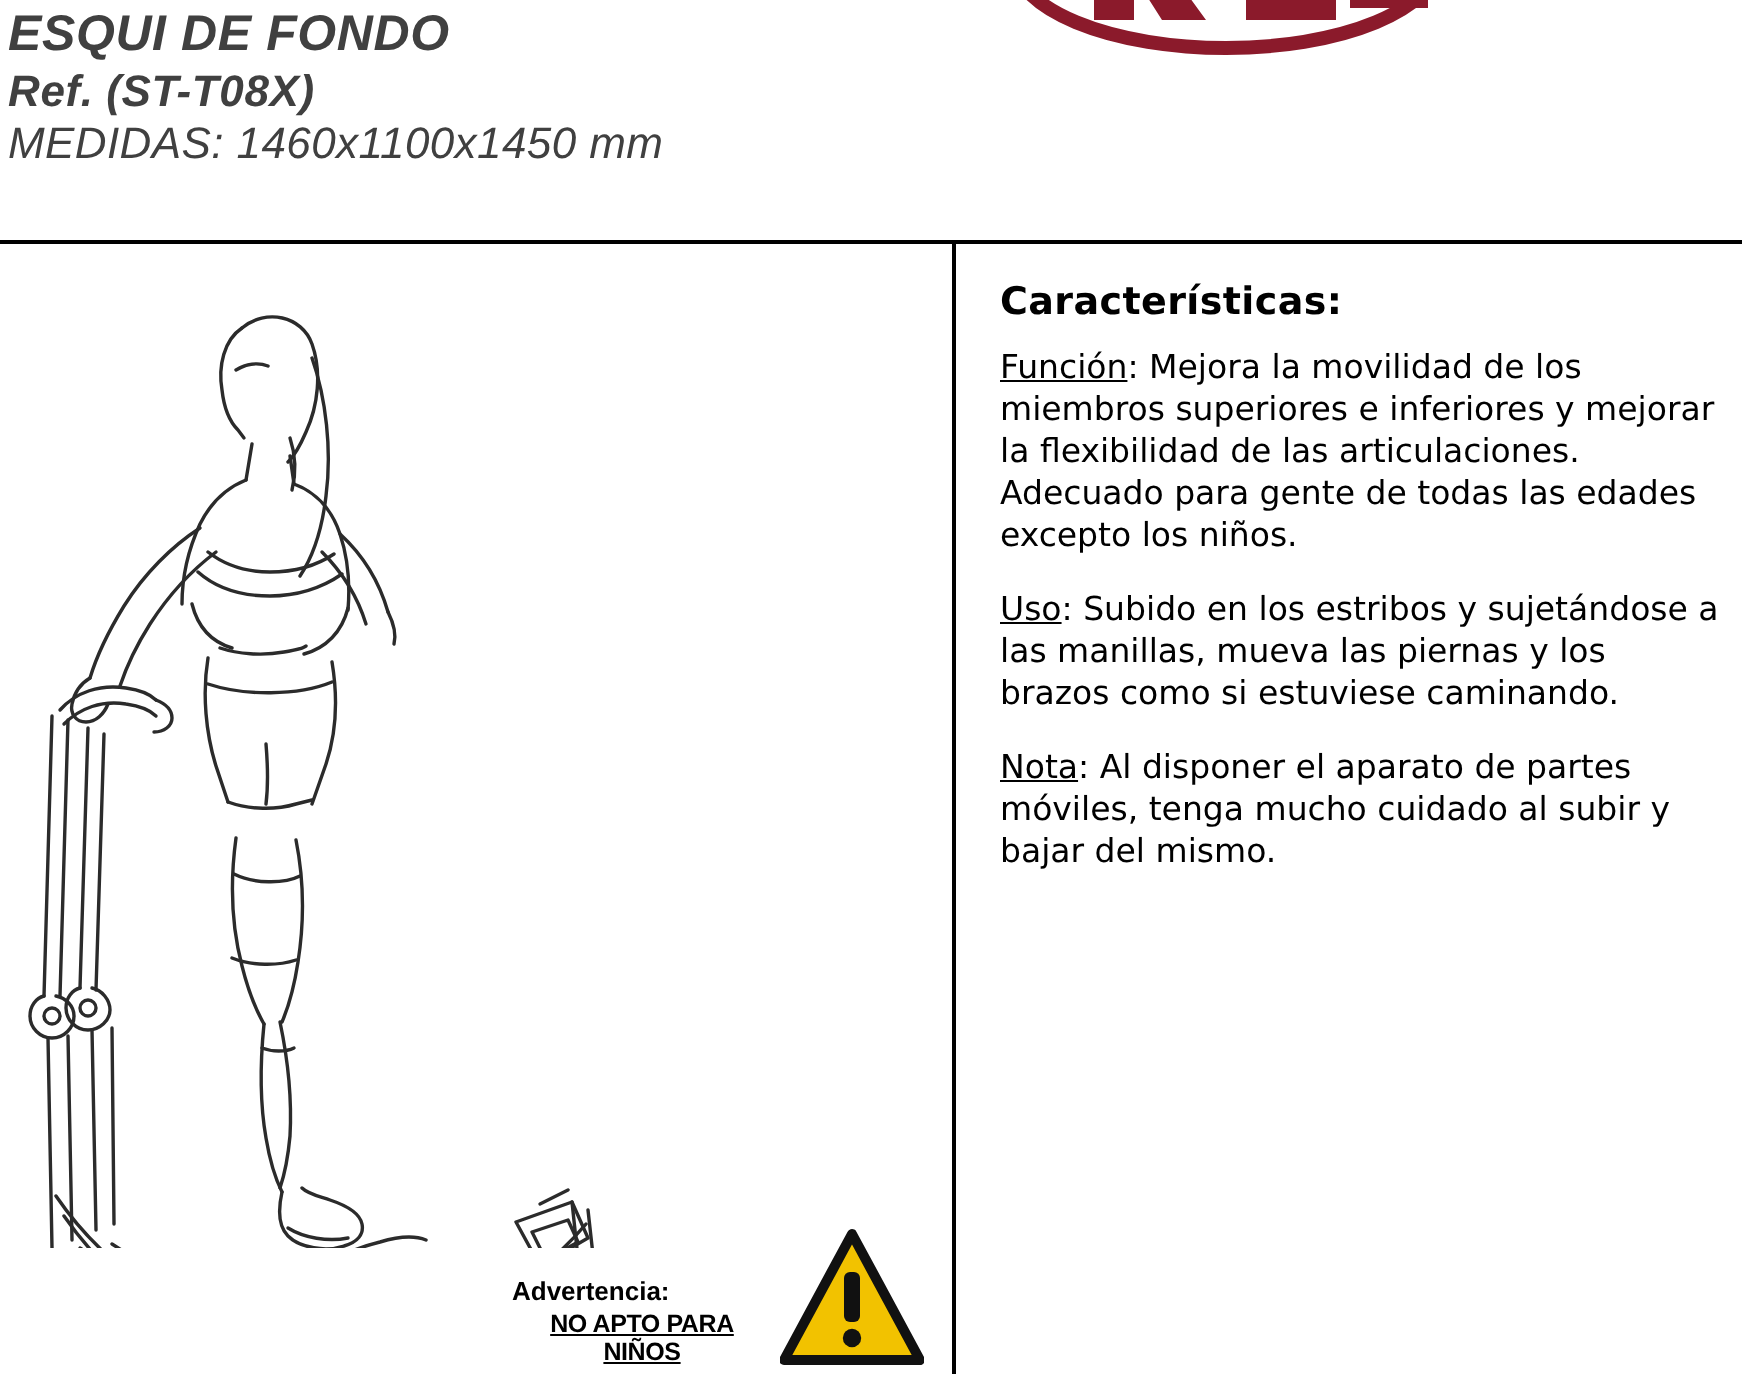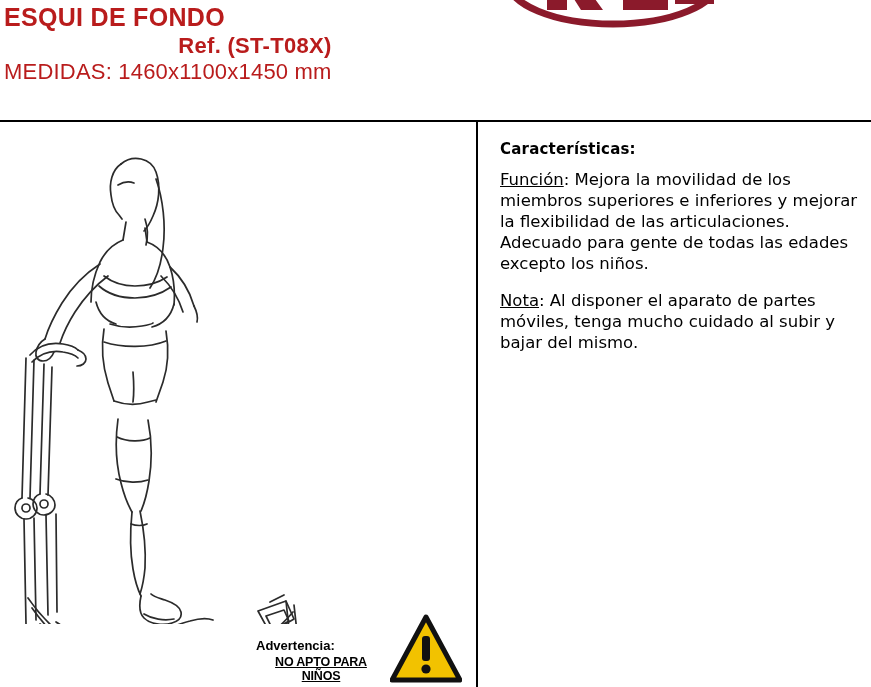--- a/index.html
+++ b/index.html
@@ -20,33 +20,33 @@
     position: absolute;
     left: 0;
     top: 0;
     width: 871px;
     height: 110px;
   }
   .title-block {
     position: absolute;
     left: 4px;
     top: 2px;
-    color: #b91c1c;
+    color: #404040;
     line-height: 1.22;
+    font-style: italic;
   }
   .title-line1 {
     font-size: 25px;
     font-weight: bold;
     letter-spacing: 0.3px;
   }
   .title-line2 {
     font-size: 22px;
     font-weight: bold;
     letter-spacing: 0.3px;
-    text-align: right;
   }
   .title-line3 {
     font-size: 22px;
     letter-spacing: 0.2px;
     text-align: right;
   }
 
   .logo {
     position: absolute;
     right: 150px;
@@ -121,21 +121,21 @@
   .content {
     position: absolute;
     left: 500px;
     top: 140px;
     width: 360px;
     color: #000000;
     font-family: "DejaVu Sans", sans-serif;
   }
   .content h2 {
     margin: 0 0 12px 0;
-    font-size: 15px;
+    font-size: 19px;
     font-weight: bold;
     letter-spacing: 0.2px;
   }
   .para {
     margin: 0 0 16px 0;
     font-size: 16.5px;
     line-height: 1.27;
   }
   .para .lead {
     text-decoration: underline;
@@ -279,18 +279,21 @@
   </div>
 </div>
 
 <div class="content">
   <h2>Características:</h2>
 
   <p class="para">
     <span class="lead">Función</span><span>: Mejora la movilidad de los miembros superiores e inferiores y mejorar la flexibilidad de las articulaciones. Adecuado para gente de todas las edades excepto los niños.</span>
   </p>
 
+  <p class="para">
+    <span class="lead">Uso</span><span>: Subido en los estribos y sujetándose a las manillas, mueva las piernas y los brazos como si estuviese caminando.</span>
+  </p>
 
 
   <p class="para">
     <span class="lead">Nota</span><span>: Al disponer el aparato de partes móviles, tenga mucho cuidado al subir y bajar del mismo.</span>
   </p>
 </div>
 
 </body></html>

